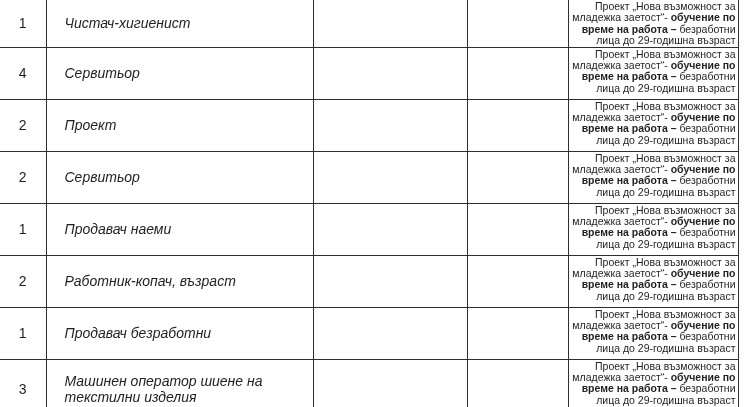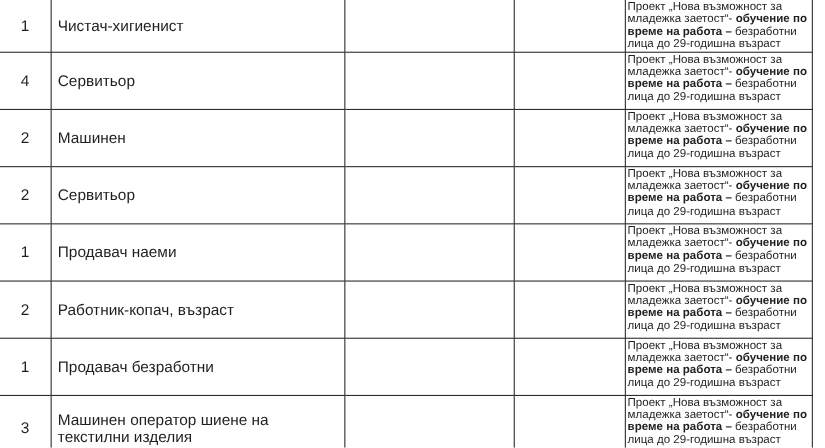--- a/index.html
+++ b/index.html
@@ -42,28 +42,30 @@
   col.c-project { width: 170px; }
   td.col-count {
     text-align: center;
     vertical-align: middle;
     font-size: 14px;
   }
   td.col-position {
     vertical-align: middle;
     font-size: 14px;
     line-height: 16px;
-    padding-left: 6px;
+    padding-left: 18px;
     padding-right: 20px;
+    font-style: italic;
   }
   td.col-project {
     vertical-align: top;
     font-size: 10.5px;
     line-height: 11.4px;
     padding: 1px 2px 0 2px;
+    text-align: right;
   }
   .project-line { white-space: nowrap; }
   .seg-bold { font-weight: bold; }
 </style>
 </head>
 <body>
 
 <div class="page">
   <table class="vacancies">
     <colgroup>
@@ -93,21 +95,21 @@
     <td class="col-empty2"></td>
     <td class="col-project">
             <div class="project-line"><span>Проект „Нова възможност за</span></div>
             <div class="project-line"><span>младежка заетост“- </span><span class="seg-bold">обучение по</span></div>
             <div class="project-line"><span class="seg-bold">време на работа –</span><span> безработни</span></div>
             <div class="project-line"><span>лица до 29-годишна възраст</span></div>
           </td>
   </tr>
         <tr>
     <td class="col-count">2</td>
-    <td class="col-position">Машинен</td>
+    <td class="col-position">Проект</td>
     <td class="col-empty1"></td>
     <td class="col-empty2"></td>
     <td class="col-project">
             <div class="project-line"><span>Проект „Нова възможност за</span></div>
             <div class="project-line"><span>младежка заетост“- </span><span class="seg-bold">обучение по</span></div>
             <div class="project-line"><span class="seg-bold">време на работа –</span><span> безработни</span></div>
             <div class="project-line"><span>лица до 29-годишна възраст</span></div>
           </td>
   </tr>
         <tr>

